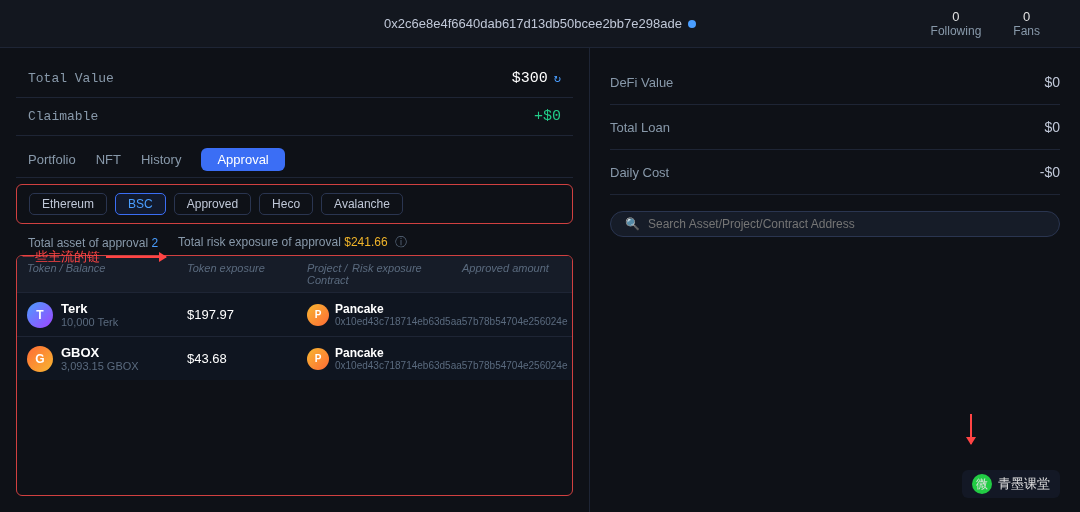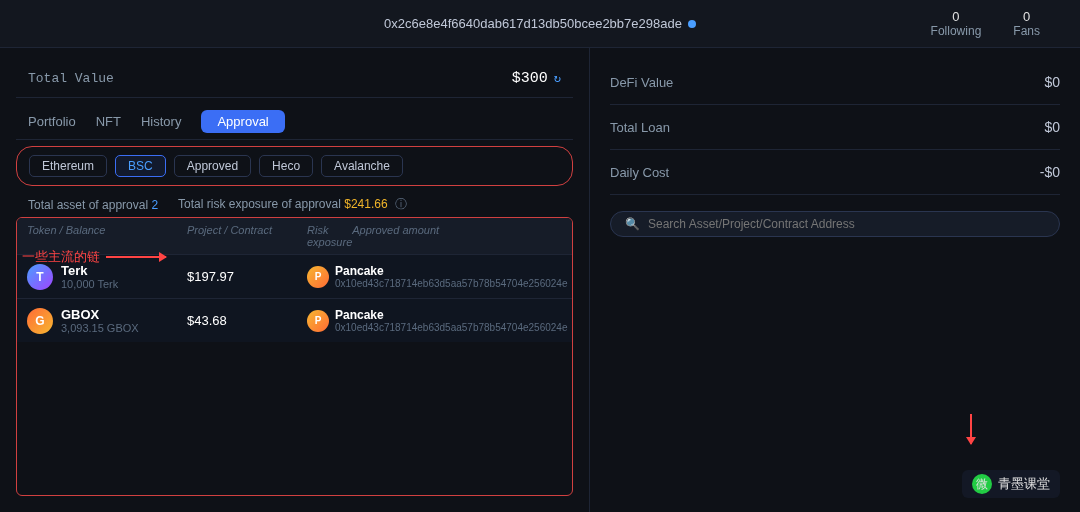--- a/index.html
+++ b/index.html
@@ -126,21 +126,21 @@
       border-radius: 6px;
     }
 
     
     .chain-filter {
       display: flex;
       align-items: center;
       gap: 8px;
       padding: 8px 12px;
       border: 1.5px solid #d04040;
-      border-radius: 16px;
+      border-radius: 6px;
       margin: 6px 0;
     }
     .chain-btn {
       font-size: 12px;
       padding: 3px 12px;
       border-radius: 5px;
       border: 1px solid #2a3550;
       background: transparent;
       color: #c0c8d8;
       cursor: pointer;
@@ -394,20 +394,24 @@
 
   <div class="left-panel">
 
     <div class="summary-row">
       <div class="summary-card">
         <span class="summary-label">Total Value</span>
         <span class="summary-value">
           <span>$300</span>
           <span class="refresh-icon">↻</span>
         </span>
+      </div>
+      <div class="summary-card">
+        <span class="summary-label">Claimable</span>
+        <span class="summary-value claimable-value">+$0</span>
       </div>
     </div>
 
     <div class="tabs">
       <span class="tab">Portfolio</span>
       <span class="tab">NFT</span>
       <span class="tab">History</span>
       <span class="tab active">Approval</span>
     </div>
 
@@ -427,20 +431,21 @@
       <span>
         <span>Total risk exposure of approval</span>
         <span class="highlight">$241.66</span>
         <span style="color:#5a6a7e;margin-left:4px;">ⓘ</span>
       </span>
     </div>
 
     <div class="approval-table">
       <div class="table-header">
         <span>Token / Balance</span>
+        <span>Token exposure</span>
         <span>Project / Contract</span>
         <span>Risk exposure</span>
         <span>Approved amount</span>
       </div>
 
       <div class="table-row">
         <div class="token-cell">
           <div class="token-icon terk">T</div>
           <div>
             <div class="token-name">Terk</div>

